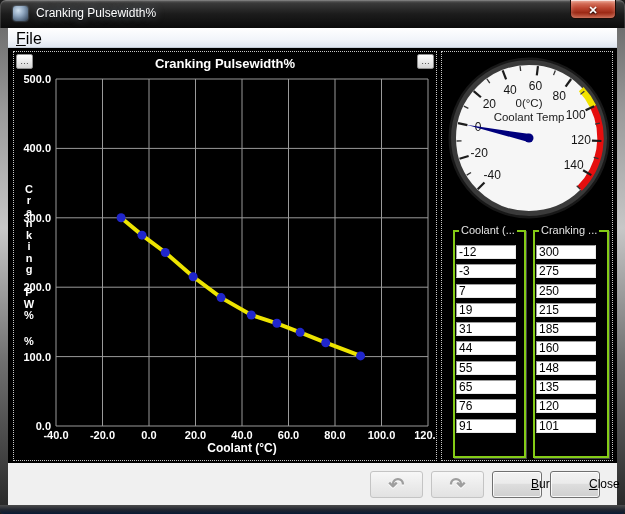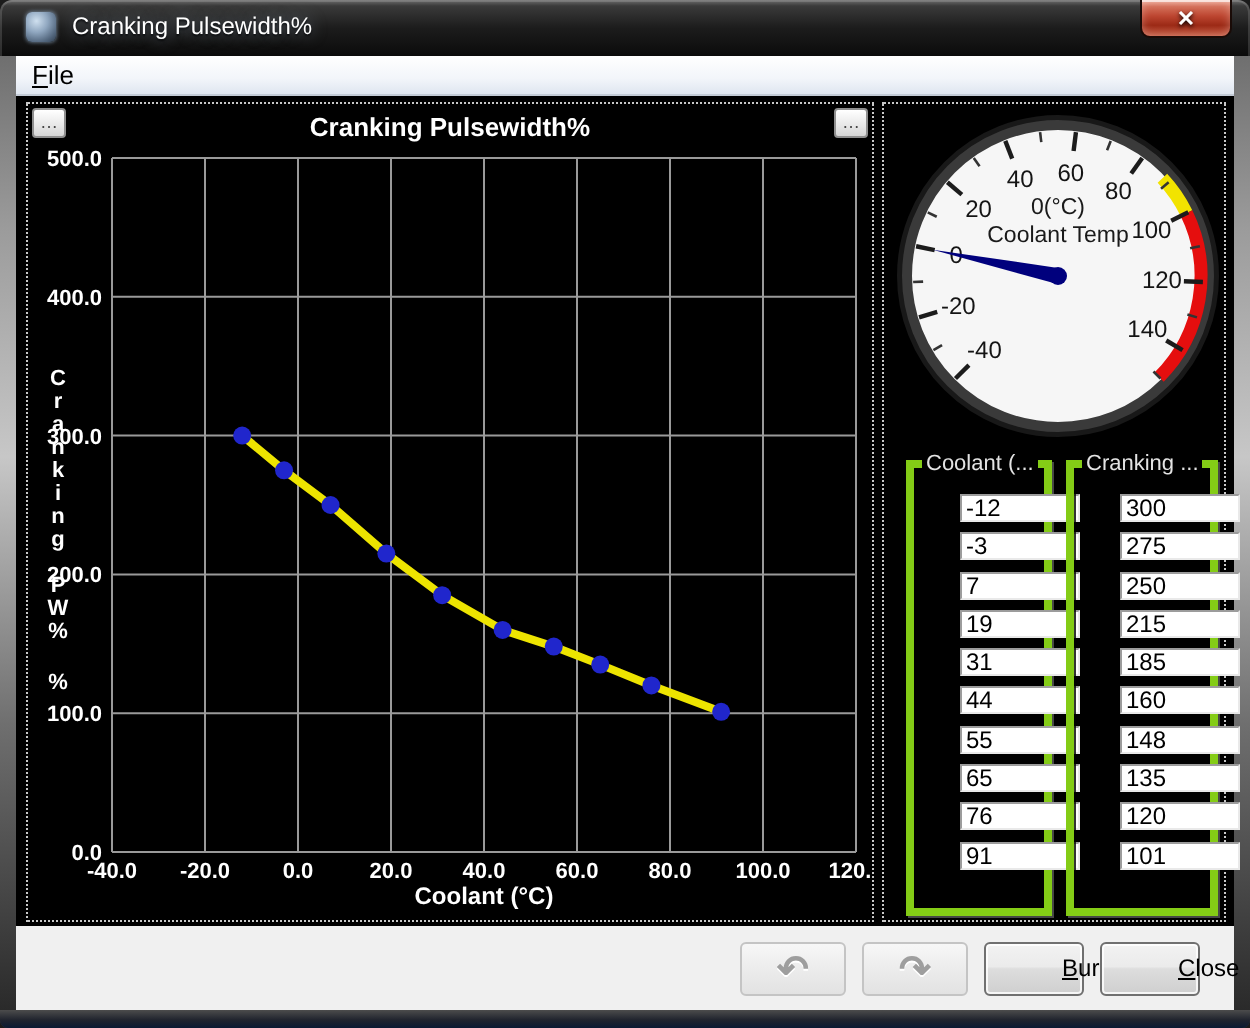--- a/index.html
+++ b/index.html
@@ -22,38 +22,38 @@
     text-shadow:0 0 8px rgba(180,200,230,.55),0 1px 1px #000;}
   .close-btn{position:absolute;top:0;right:9px;width:46px;height:19px;border:1px solid #1a0b07;border-top:none;
     border-radius:0 0 5px 5px;cursor:pointer;text-align:center;
     background:linear-gradient(180deg,#f0b0a0 0%,#d4705a 18%,#bc4530 45%,#9c2a16 70%,#c2573f 100%);
     box-shadow:inset 0 1px 0 rgba(255,255,255,.65),inset 0 0 5px rgba(255,230,220,.35);}
   .close-btn span{font-size:11px;font-weight:bold;color:#fff;line-height:17px;text-shadow:0 1px 2px #000;}
   
   .client{position:absolute;left:8px;top:28px;width:609px;height:477px;background:#f0f0f0;}
   .menubar{position:absolute;left:0;top:0;width:609px;height:20px;
     background:linear-gradient(180deg,#ffffff 0%,#f2f5fa 60%,#dfe6f0 100%);border-bottom:1px solid #c3cbd6;}
-  .menu-item{display:inline-block;padding:2px 8px 0 8px;font-size:13px;color:#000;cursor:default;}
+  .menu-item{display:inline-block;padding:2px 8px 0 8px;font-size:16px;color:#000;cursor:default;}
   .menu-item u{text-decoration:underline;}
   .workarea{position:absolute;left:0;top:20px;width:609px;height:415px;background:#000;}
   
   .chart-panel{position:absolute;left:5px;top:3px;width:424px;height:410px;background:#000;border:1px dotted #c8c8c8;}
   .chart-title{position:absolute;left:0;top:4px;width:100%;text-align:center;color:#fff;font-size:13px;font-weight:bold;}
   .corner-btn{position:absolute;top:2px;width:17px;height:15px;border:1px solid #8f8f8f;border-radius:2px;padding:0;
     background:linear-gradient(180deg,#ffffff 0%,#e9e9e9 55%,#d5d5d5 100%);color:#444;font-size:9px;line-height:11px;cursor:pointer;}
   .corner-btn.left{left:2px;} .corner-btn.right{right:2px;}
   
   .right-panel{position:absolute;left:433px;top:3px;width:172px;height:410px;background:#000;border:1px dotted #c8c8c8;}
-  .groupbox{position:absolute;top:178px;height:228px;border:4px solid #84cc16;
+  .groupbox{position:absolute;top:178px;height:228px;border:2px solid #84cc16;
     box-shadow:inset 1px 1px 0 rgba(0,0,0,.8),1px 1px 0 rgba(255,255,255,.28);}
   .gb-coolant{left:11px;width:73px;}
   .gb-cranking{left:91px;width:76px;padding-left:29px;}
   .gb-label{position:absolute;top:-8px;left:4px;max-width:64px;background:#000;padding:0 2px;color:#e3e3e3;
     font-size:11px;white-space:nowrap;overflow:hidden;}
-  .gb-fields{position:absolute;left:23px;top:13px;display:flex;flex-direction:column;gap:5.3px;}
+  .gb-fields{position:absolute;left:1px;top:13px;display:flex;flex-direction:column;gap:5.3px;}
   .gb-fields input{width:60px;height:14px;border:1px solid;border-color:#9c9c9c #e9e9e9 #e9e9e9 #9c9c9c;
     background:#fff;color:#000;font-size:12px;padding:0 0 0 2px;outline:none;}
   
   .buttonbar{position:absolute;left:0;top:435px;width:609px;height:42px;background:#f0f0f0;
     display:flex;justify-content:flex-end;align-items:center;gap:8px;padding-right:17px;}
   .bb-btn{height:27px;border-radius:3px;font-size:12px;color:#000;cursor:pointer;}
   .icon-btn{width:53px;border:1px solid #c4c4c4;background:linear-gradient(180deg,#f7f7f7,#ececec 50%,#e2e2e2);}
   .icon-btn span{font-size:19px;font-weight:bold;color:#9e9e9e;text-shadow:0 1px 0 #fff;}
   .txt-btn{width:50px;border:1px solid #707070;
     background:linear-gradient(180deg,#f2f2f2 0%,#ebebeb 45%,#dddddd 50%,#cfcfcf 100%);

